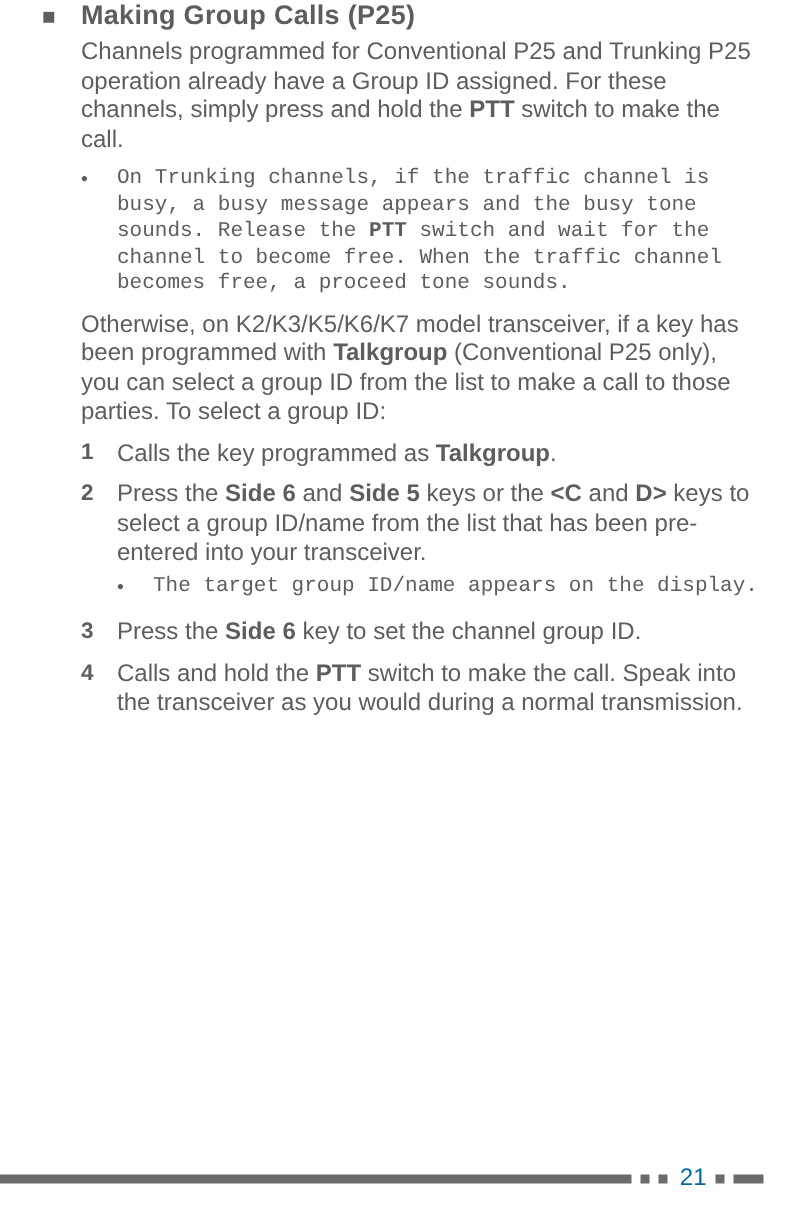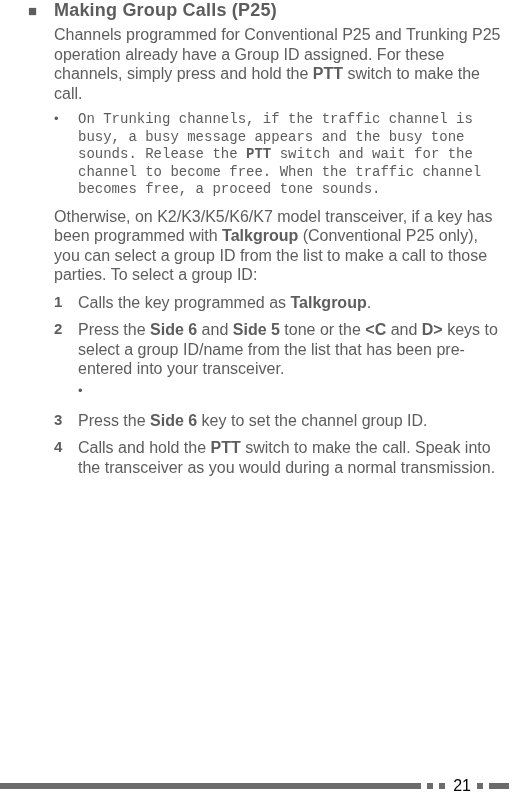--- a/index.html
+++ b/index.html
@@ -97,21 +97,21 @@
     margin-right: 6px;
   }
   .footer .block {
     width: 6px;
     height: 6px;
     background: #6b6b6b;
     margin-right: 6px;
   }
   .footer .page-num {
     font-size: 16px;
-    color: #000000;
+    color: #0369a1;
     margin: 0 6px 0 2px;
     font-family: Arial, sans-serif;
   }
   .footer .bar-right {
     width: 20px;
     height: 6px;
     background: #6b6b6b;
     margin-right: 14px;
   }
 </style>
@@ -144,23 +144,24 @@
     <div class="numlist">
       <div class="num">1</div>
       <div class="num-body">
         <span>Calls the key programmed as </span><strong class="b">Talkgroup</strong><span>.</span>
       </div>
     </div>
 
     <div class="numlist">
       <div class="num">2</div>
       <div class="num-body">
-        <span>Press the </span><strong class="b">Side 6</strong><span> and </span><strong class="b">Side 5</strong><span> tone or the </span><strong class="b">&lt;C</strong><span> and </span><strong class="b">D&gt;</strong><span> keys to select a group ID/name from the list that has been pre-entered into your transceiver.</span>
+        <span>Press the </span><strong class="b">Side 6</strong><span> and </span><strong class="b">Side 5</strong><span> keys or the </span><strong class="b">&lt;C</strong><span> and </span><strong class="b">D&gt;</strong><span> keys to select a group ID/name from the list that has been pre-entered into your transceiver.</span>
         <div class="sub-bullet">
           <div class="sb-dot">•</div>
+          <div class="sb-text">The target group ID/name appears on the display.</div>
         </div>
       </div>
     </div>
 
     <div class="numlist">
       <div class="num">3</div>
       <div class="num-body">
         <span>Press the </span><strong class="b">Side 6</strong><span> key to set the channel group ID.</span>
       </div>
     </div>

